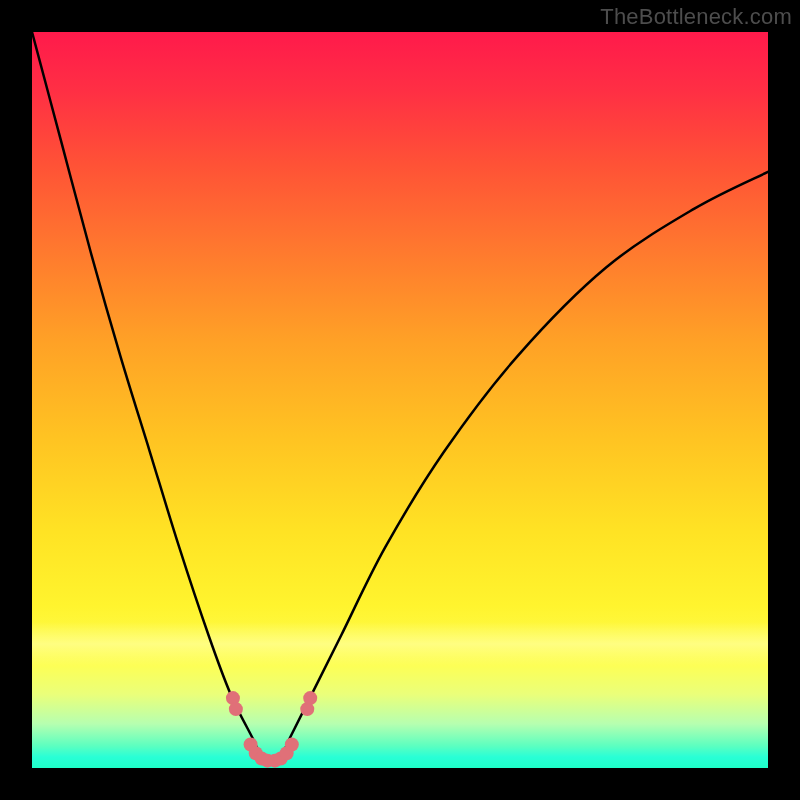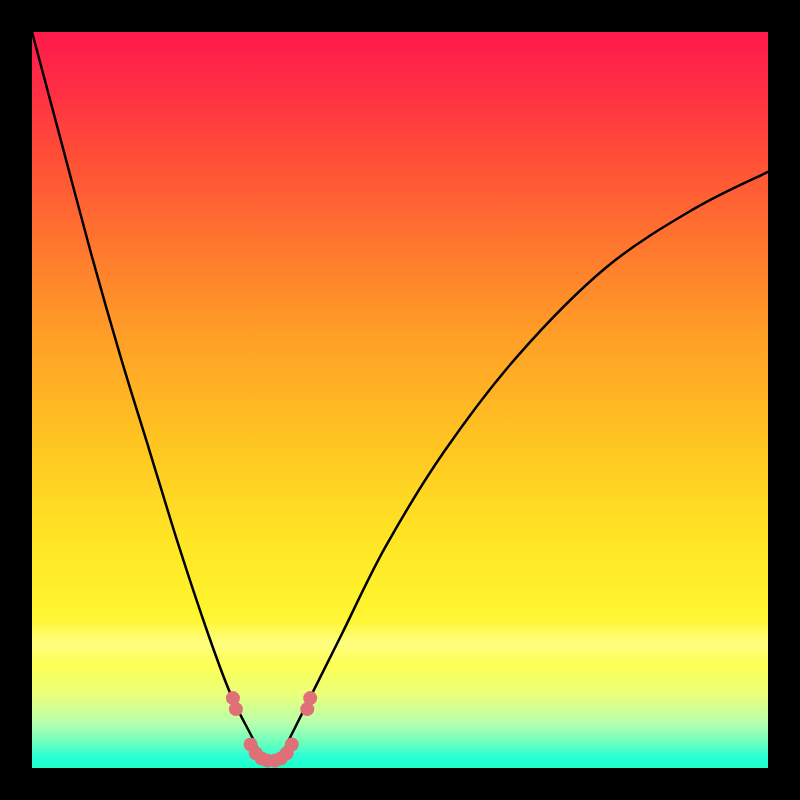--- a/index.html
+++ b/index.html
@@ -109,13 +109,14 @@
         <circle cx="229.63" cy="726.43" r="7" class="marker"></circle>
         <circle cx="235.52" cy="728.64" r="7" class="marker"></circle>
         <circle cx="242.88" cy="728.64" r="7" class="marker"></circle>
         <circle cx="248.77" cy="726.43" r="7" class="marker"></circle>
         <circle cx="254.66" cy="721.28" r="7" class="marker"></circle>
         <circle cx="259.81" cy="712.45" r="7" class="marker"></circle>
         <circle cx="275.26" cy="677.12" r="7" class="marker"></circle>
         <circle cx="278.21" cy="666.08" r="7" class="marker"></circle>
       </svg>
   </div>
+  <div class="watermark">TheBottleneck.com</div>
 </div>
 
 </body></html>

